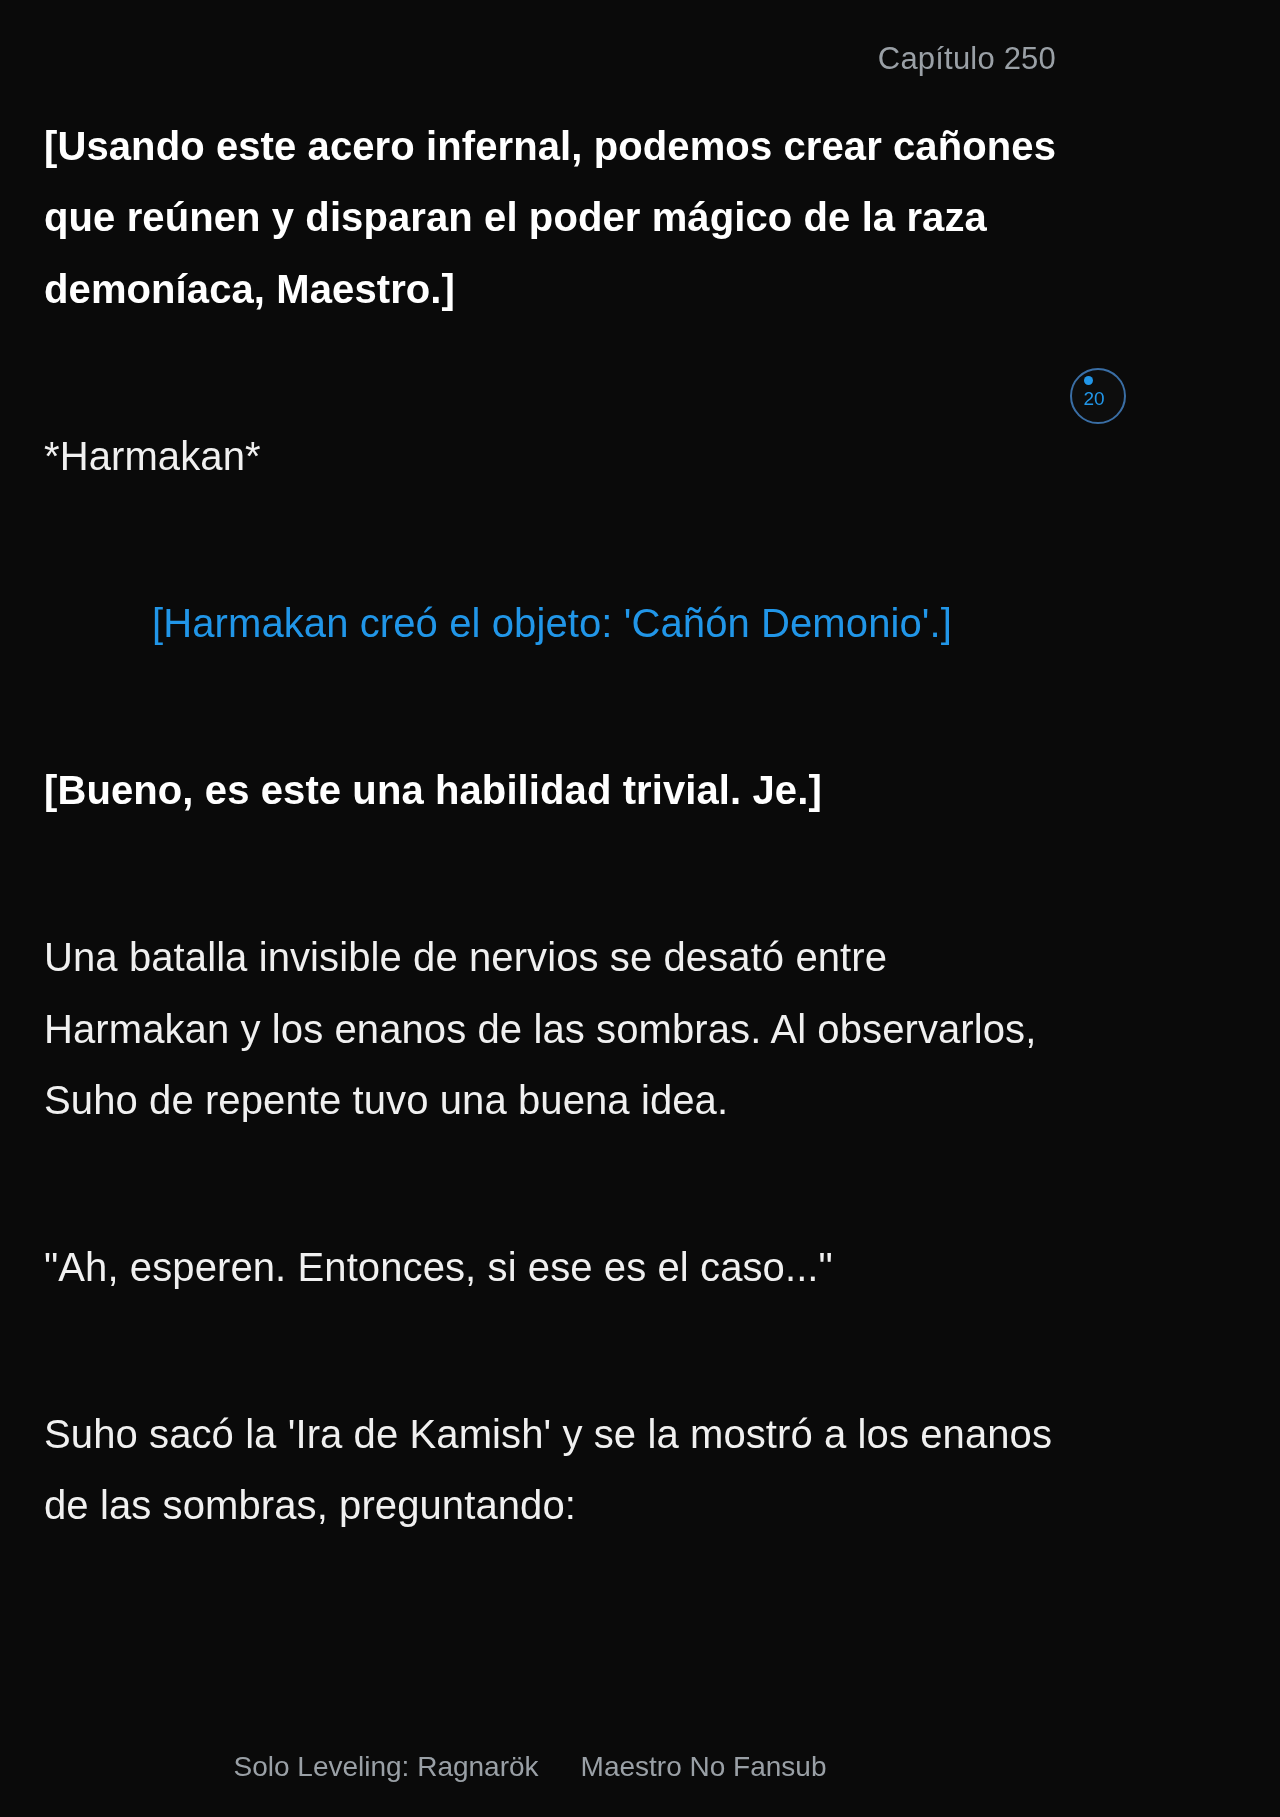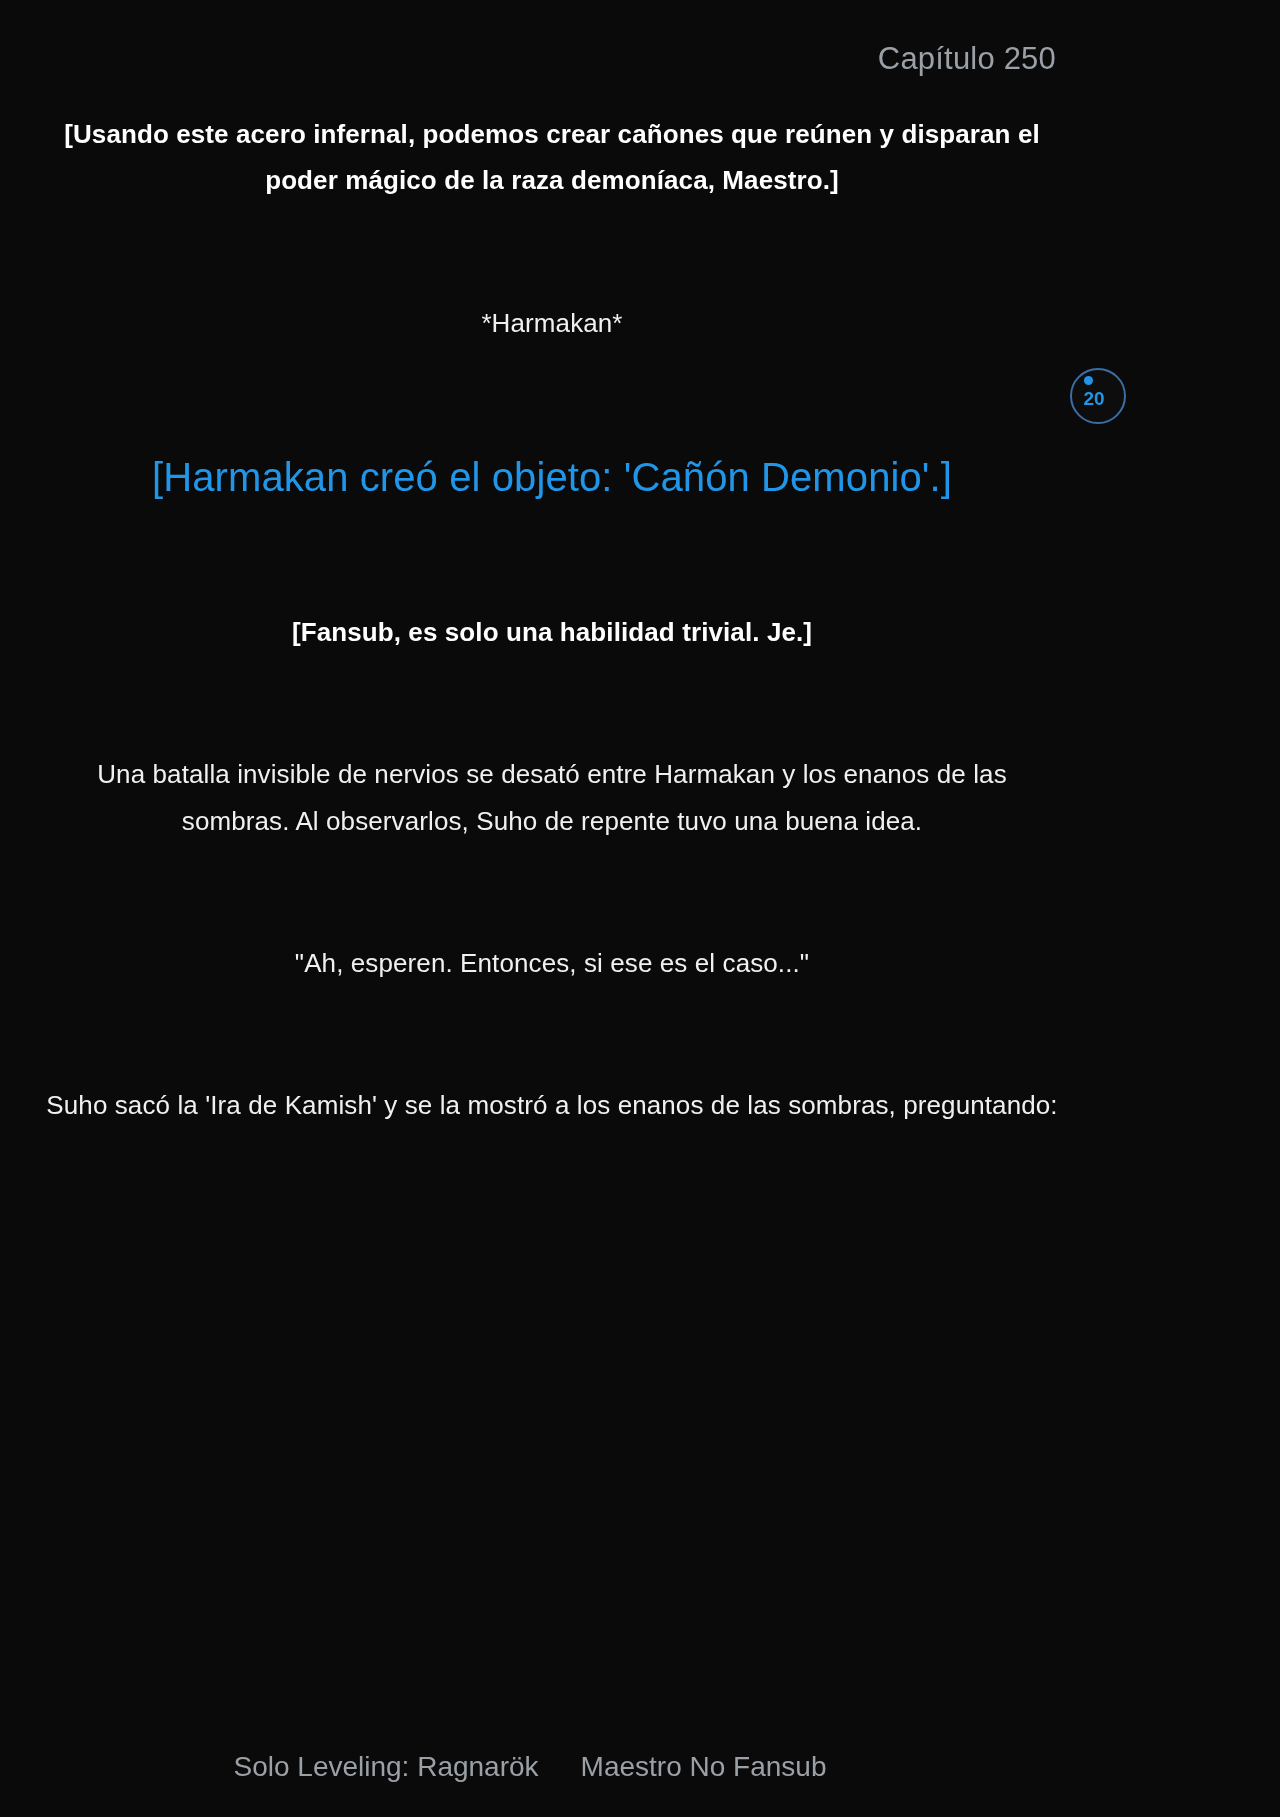--- a/index.html
+++ b/index.html
@@ -30,25 +30,24 @@
     letter-spacing: 0.2px;
     padding-top: 40px;
     padding-right: 4px;
     line-height: 1.2;
   }
   .content {
     margin-top: 34px;
   }
   p {
     margin: 0;
-    font-size: 26px;
+    font-size: 40px;
     line-height: 1.78;
     color: #f0f0f0;
     letter-spacing: 0.1px;
-    text-align: center;
   }
   p.bold {
     font-weight: bold;
     color: #ffffff;
   }
   p.system {
     color: #2196e8;
     text-align: center;
     font-size: 40px;
   }
@@ -64,21 +63,21 @@
     border: 2px solid #3a6ea5;
     background: #0d0d0d;
     display: flex;
     align-items: center;
     justify-content: center;
     box-sizing: border-box;
   }
   .progress-badge .num {
     color: #2196e8;
     font-size: 19px;
-    font-weight: bold;
+    font-weight: normal;
     margin-left: -8px;
     margin-top: 6px;
   }
   .progress-dot {
     position: absolute;
     width: 9px;
     height: 9px;
     border-radius: 50%;
     background: #2196e8;
     left: 12px;
@@ -105,21 +104,21 @@
 
   <div class="chapter-label">Capítulo 250</div>
 
   <div class="content">
     <p class="bold">[Usando este acero infernal, podemos crear cañones que reúnen y disparan el poder mágico de la raza demoníaca, Maestro.]</p>
     <div class="gap-md"></div>
     <p>*Harmakan*</p>
     <div class="gap-md"></div>
     <p class="system">[Harmakan creó el objeto: 'Cañón Demonio'.]</p>
     <div class="gap-md"></div>
-    <p class="bold">[Fansub, es solo una habilidad trivial. Je.]</p>
+    <p class="bold">[Bueno, es este una habilidad trivial. Je.]</p>
     <div class="gap-md"></div>
     <p>Una batalla invisible de nervios se desató entre Harmakan y los enanos de las sombras. Al observarlos, Suho de repente tuvo una buena idea.</p>
     <div class="gap-md"></div>
     <p>"Ah, esperen. Entonces, si ese es el caso..."</p>
     <div class="gap-md"></div>
     <p>Suho sacó la 'Ira de Kamish' y se la mostró a los enanos de las sombras, preguntando:</p>
   </div>
 
   <div class="progress-badge">
     <span class="progress-dot"></span>

